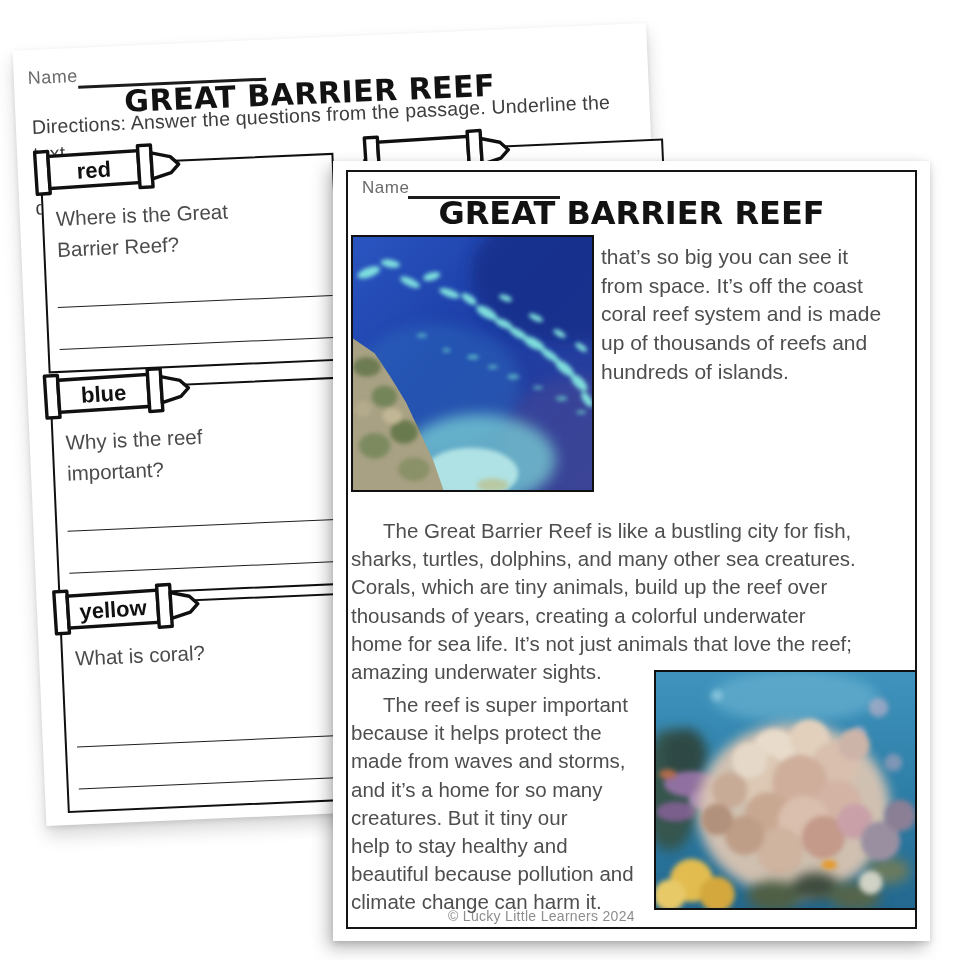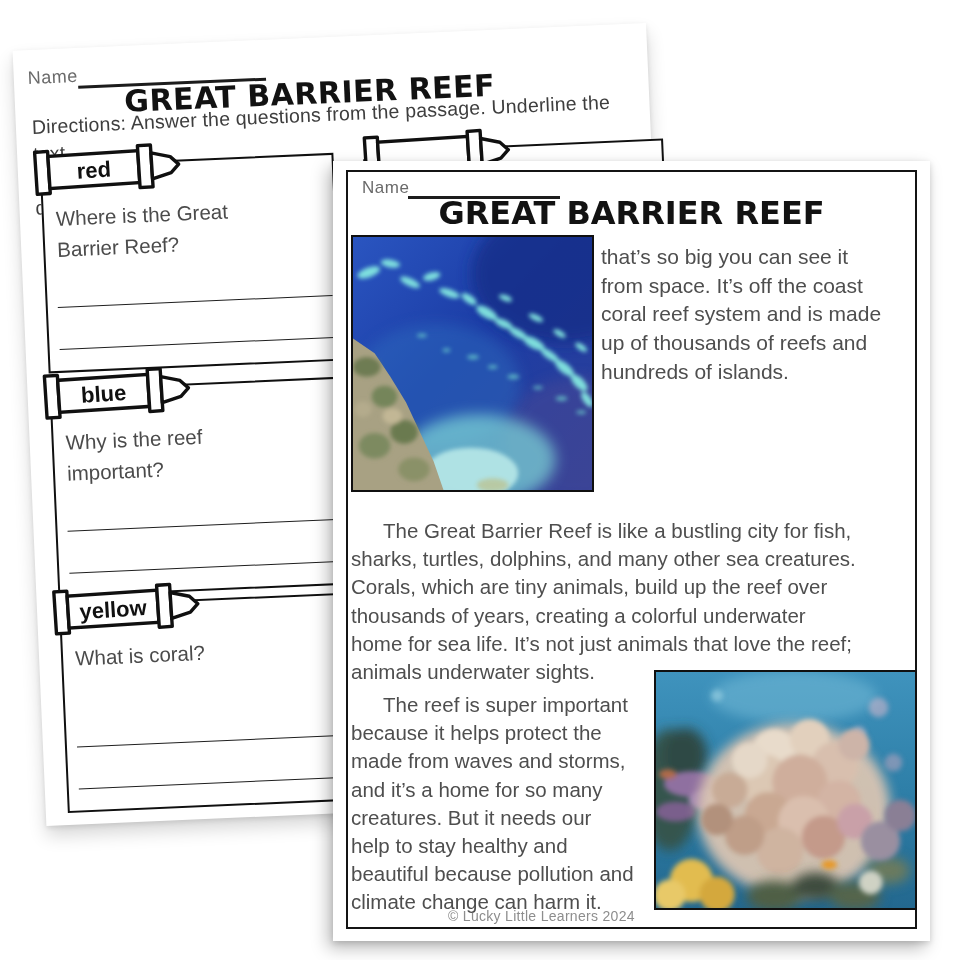--- a/index.html
+++ b/index.html
@@ -222,21 +222,21 @@
       <div class="line">up of thousands of reefs and</div>
       <div class="line">hundreds of islands.</div>
     </div>
 
     <div class="para p2">
       <div class="line indent">The Great Barrier Reef is like a bustling city for fish,</div>
       <div class="line">sharks, turtles, dolphins, and many other sea creatures.</div>
       <div class="line">Corals, which are tiny animals, build up the reef over</div>
       <div class="line">thousands of years, creating a colorful underwater</div>
       <div class="line">home for sea life. It’s not just animals that love the reef;</div>
-      <div class="line">animals underwater sights.</div>
+      <div class="line">amazing underwater sights.</div>
     </div>
 
     <div class="coral-img">
       <svg viewBox="0 0 263 240" preserveAspectRatio="none">
         <defs>
           <linearGradient id="water" x1="0" y1="0" x2="0" y2="1">
             <stop offset="0" stop-color="#3f93bd"></stop>
             <stop offset="0.5" stop-color="#2e7fa8"></stop>
             <stop offset="1" stop-color="#23688f"></stop>
           </linearGradient>
@@ -302,21 +302,21 @@
         </g>
         <ellipse cx="176" cy="196" rx="8" ry="4.5" fill="#e89828" filter="url(#c1)"></ellipse>
       </svg>
     </div>
 
     <div class="para p3">
       <div class="line indent">The reef is super important</div>
       <div class="line">because it helps protect the</div>
       <div class="line">made from waves and storms,</div>
       <div class="line">and it’s a home for so many</div>
-      <div class="line">creatures. But it needs our</div>
+      <div class="line">creatures. But it tiny our</div>
       <div class="line">help to stay healthy and</div>
       <div class="line">beautiful because pollution and</div>
       <div class="line">climate change can harm it.</div>
     </div>
 
     <div class="fp-footer">© Lucky Little Learners 2024</div>
   </div>
 </div>
 
 </body></html>

